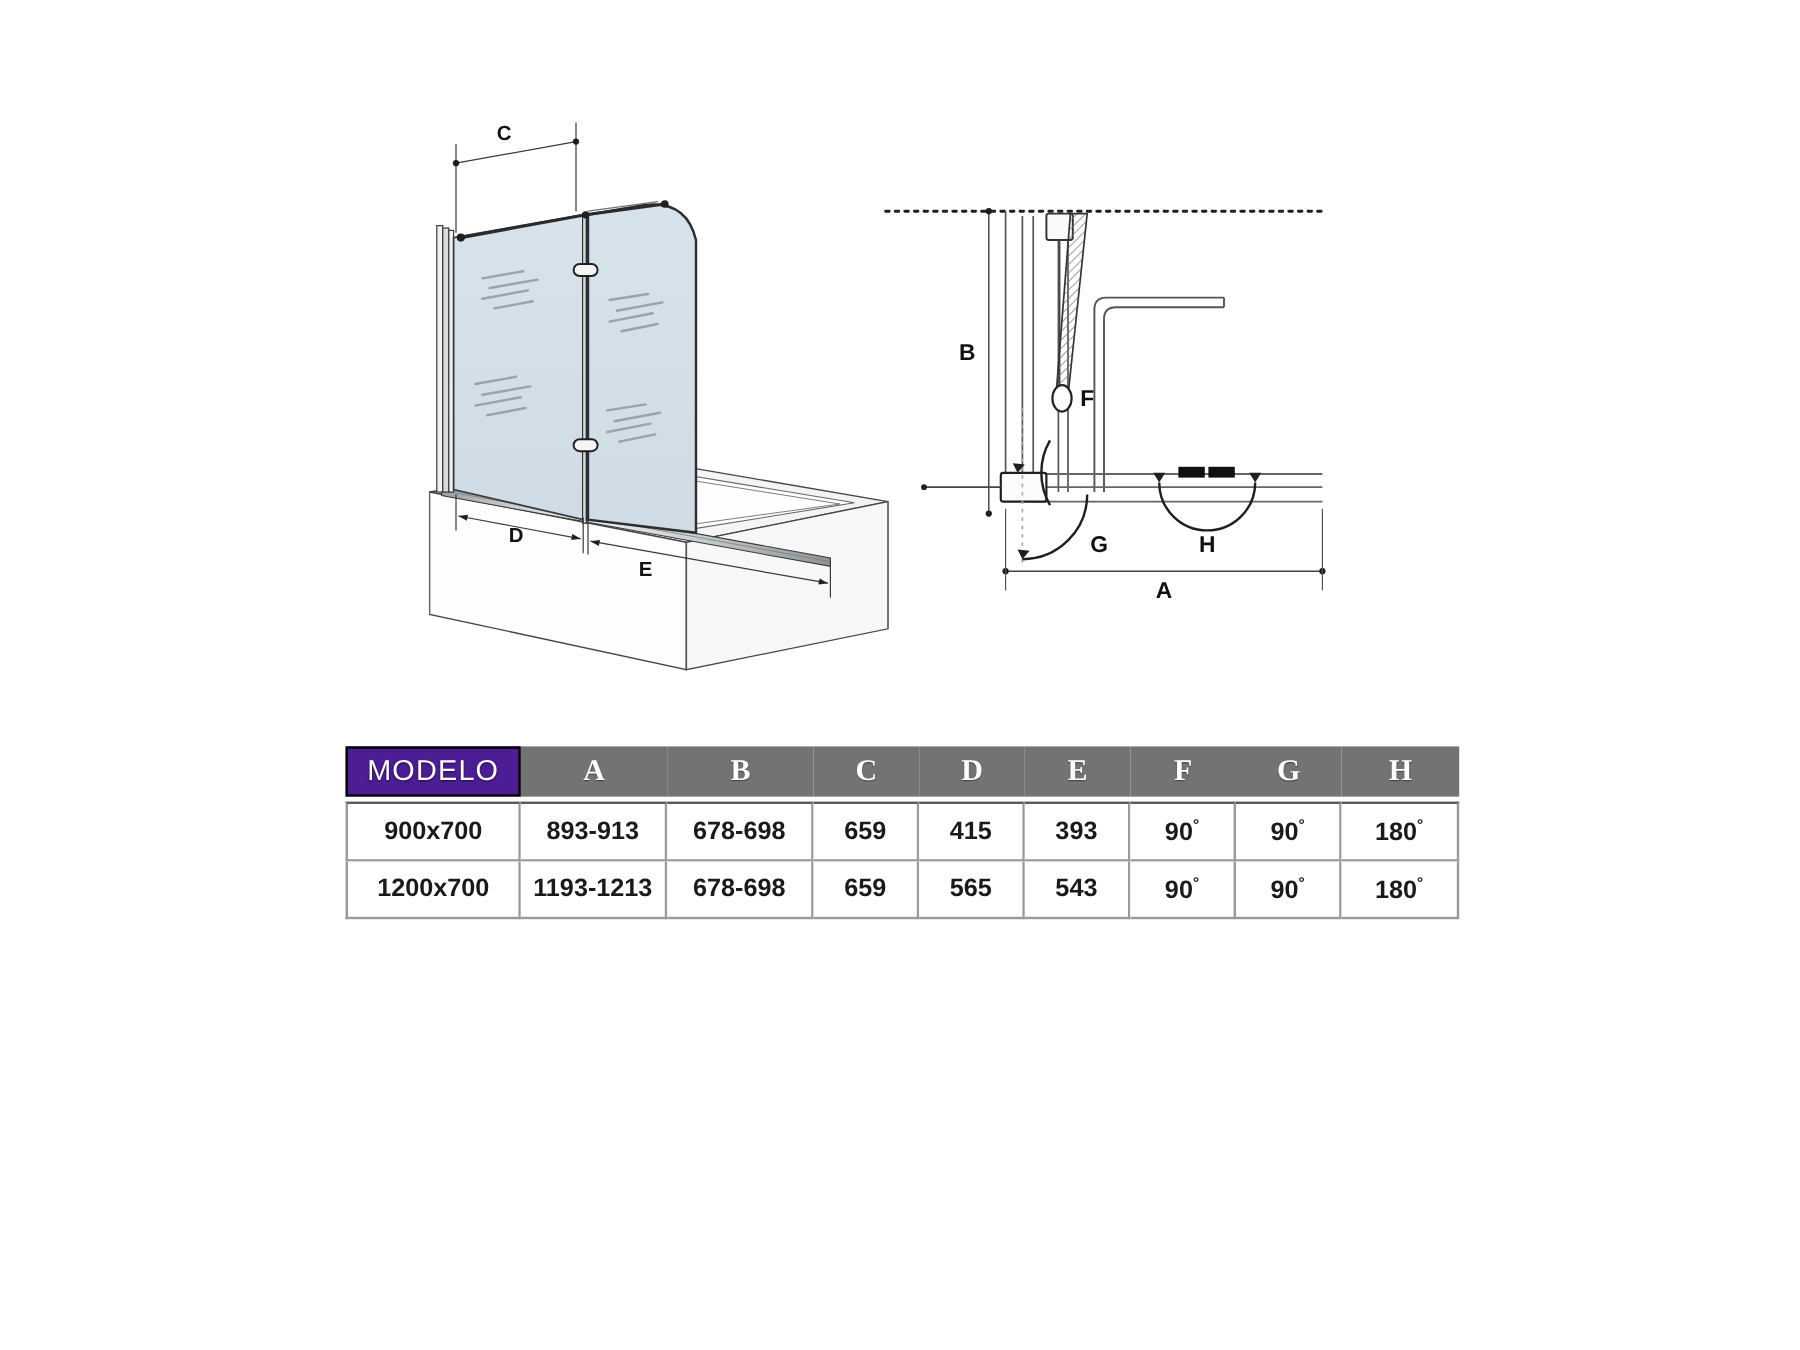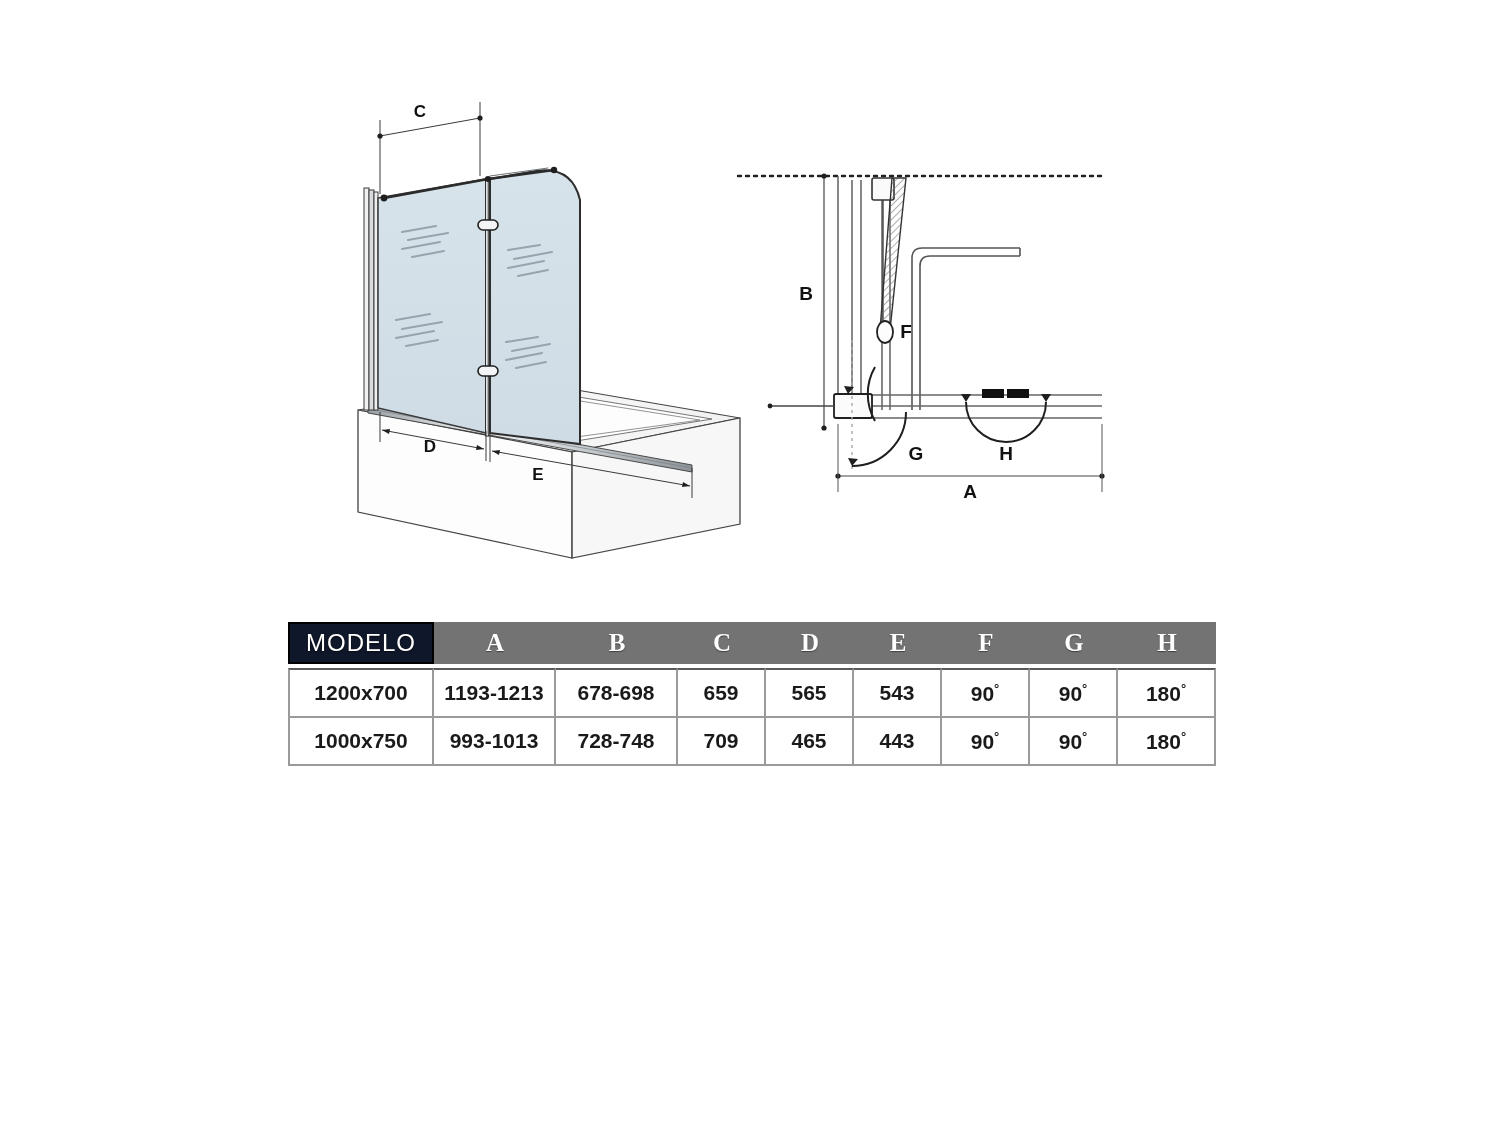--- a/index.html
+++ b/index.html
@@ -83,21 +83,21 @@
     color: #ffffff;
     font-family: "Liberation Serif", serif;
     font-weight: bold;
     font-size: 25px;
     text-align: center;
     vertical-align: middle;
     border: none;
     text-shadow: 0 1px 1px rgba(0,0,0,0.45);
   }
   #spec-table thead th.modelo-head {
-    background: #0f172a;
+    background: #4c1d95;
     color: #ffffff;
     font-family: "Liberation Sans", sans-serif;
     font-size: 24px;
     font-weight: normal;
     letter-spacing: 1px;
     border: 2px solid #000000;
     text-shadow: 0 1px 2px rgba(0,0,0,0.6);
   }
   #spec-table thead tr.head-rule th {
     height: 4px;
@@ -378,38 +378,38 @@
           <th>F</th>
           <th>G</th>
           <th>H</th>
         </tr>
         <tr class="head-rule">
           <th colspan="9"></th>
         </tr>
       </thead>
       <tbody id="spec-body">
           <tr>
+            <td>900x700</td>
+            <td>893-913</td>
+            <td>678-698</td>
+            <td>659</td>
+            <td>415</td>
+            <td>393</td>
+            <td><span>90</span><span class="deg">°</span></td>
+            <td><span>90</span><span class="deg">°</span></td>
+            <td><span>180</span><span class="deg">°</span></td>
+          </tr>
+          <tr>
             <td>1200x700</td>
             <td>1193-1213</td>
             <td>678-698</td>
             <td>659</td>
             <td>565</td>
             <td>543</td>
             <td><span>90</span><span class="deg">°</span></td>
             <td><span>90</span><span class="deg">°</span></td>
             <td><span>180</span><span class="deg">°</span></td>
           </tr>
-          <tr>
-            <td>1000x750</td>
-            <td>993-1013</td>
-            <td>728-748</td>
-            <td>709</td>
-            <td>465</td>
-            <td>443</td>
-            <td><span>90</span><span class="deg">°</span></td>
-            <td><span>90</span><span class="deg">°</span></td>
-            <td><span>180</span><span class="deg">°</span></td>
-          </tr>
         </tbody>
     </table>
   </div>
 
 </div>
 
 </body></html>

